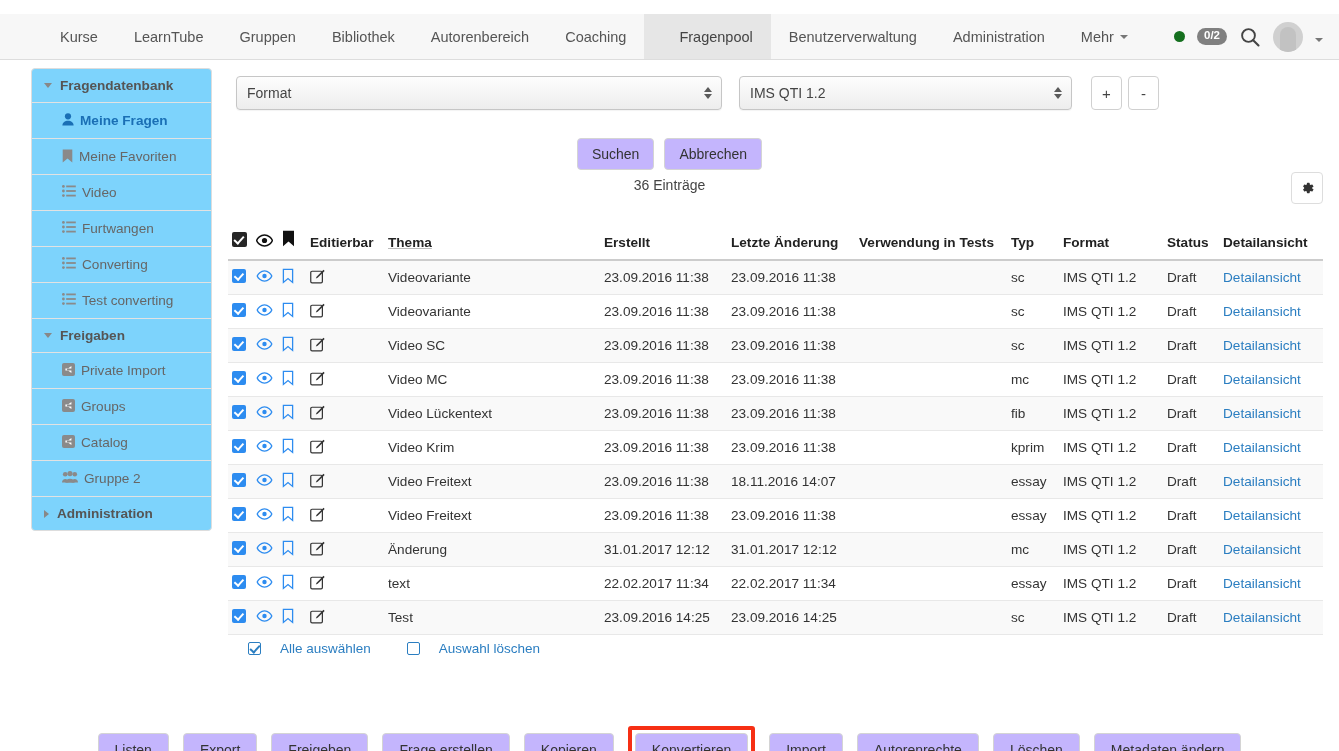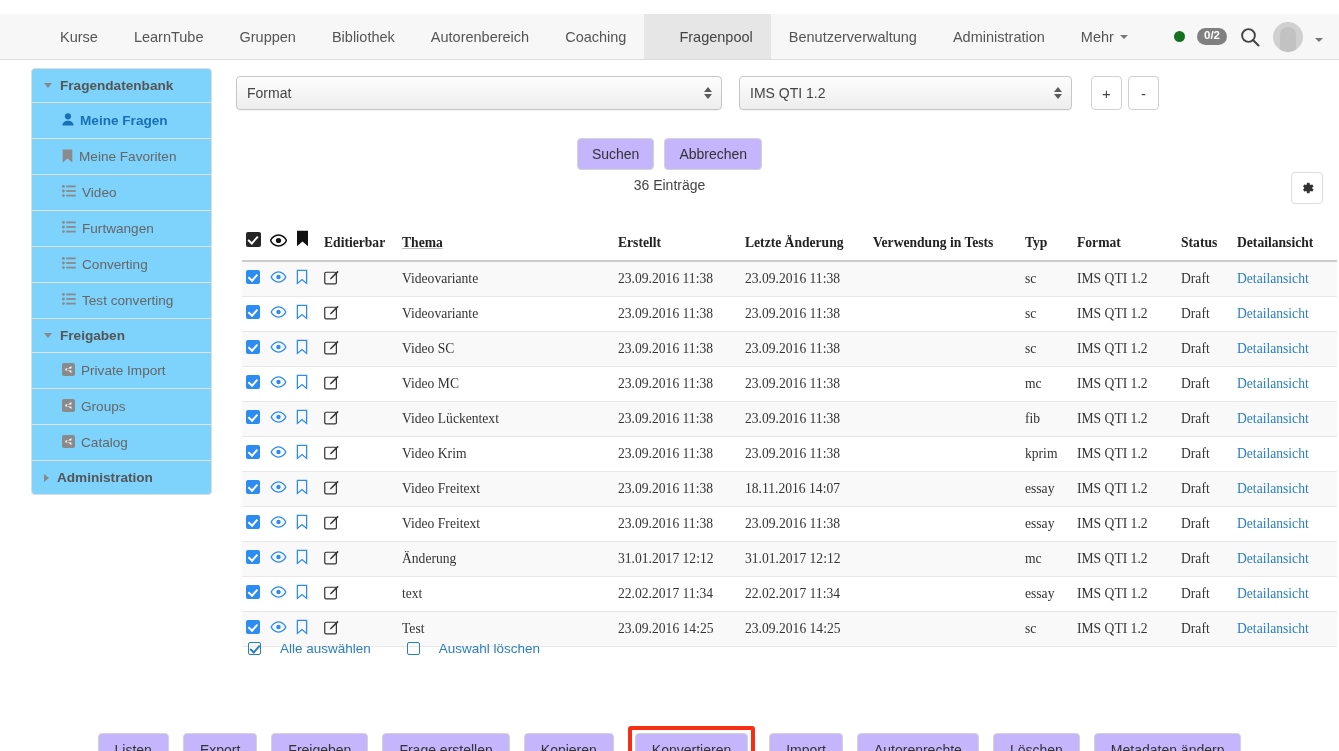--- a/index.html
+++ b/index.html
@@ -162,23 +162,22 @@
     position: absolute; right: 16px; top: 126px;
     width: 32px; height: 32px;
     border: 1px solid #dddddd; border-radius: 4px;
     background: #ffffff;
     display: flex; align-items: center; justify-content: center;
     cursor: pointer;
   }
 
   
   #table-wrap {
-    position: absolute; left: 242px; top: 178px;
+    position: absolute; left: 228px; top: 178px;
     width: 1095px;
-    font-family: Liberation Serif, serif;
   }
   table.qtable { width: 100%; border-collapse: collapse; }
   table.qtable thead th {
     font-size: 13.6px; font-weight: bold; color: #222222;
     text-align: left;
     padding: 6px 4px 9px 4px;
     border-bottom: 2px solid #cccccc;
     white-space: nowrap;
     vertical-align: bottom;
   }
@@ -414,20 +413,33 @@
       <span>Groups</span>
     </div>
     <div class="side-item">
       <span class="side-icon">
         <svg width="13" height="13" viewBox="0 0 13 13">
           <rect x="0" y="0" width="13" height="13" rx="2" fill="#8a8a8a"></rect>
           <path d="M9.4 3.1 4.6 6.5l4.8 3.4V7.4H3.4V5.6h6z" fill="#ffffff"></path>
         </svg>
       </span>
       <span>Catalog</span>
+    </div>
+    <div class="side-item">
+      <span class="side-icon">
+        <svg width="16" height="12" viewBox="0 0 16 12">
+          <circle cx="3.2" cy="3.2" r="2.3" fill="#8a8a8a"></circle>
+          <circle cx="12.8" cy="3.2" r="2.3" fill="#8a8a8a"></circle>
+          <circle cx="8" cy="2.6" r="2.6" fill="#8a8a8a"></circle>
+          <path d="M0 11.6c0-2.3 1.5-3.6 3.2-3.6S6.4 9.3 6.4 11.6z" fill="#8a8a8a"></path>
+          <path d="M9.6 11.6c0-2.3 1.5-3.6 3.2-3.6S16 9.3 16 11.6z" fill="#8a8a8a"></path>
+          <path d="M3.4 11.8c0-2.6 2-4.1 4.6-4.1s4.6 1.5 4.6 4.1z" fill="#8a8a8a"></path>
+        </svg>
+      </span>
+      <span>Gruppe 2</span>
     </div>
     <div class="side-group last">
       <span class="tri-right"></span>
       <span>Administration</span>
     </div>
   </div>
 
 <div id="main">
 
   <div class="select-box" style="left:236px; top:30px; width:486px;">

